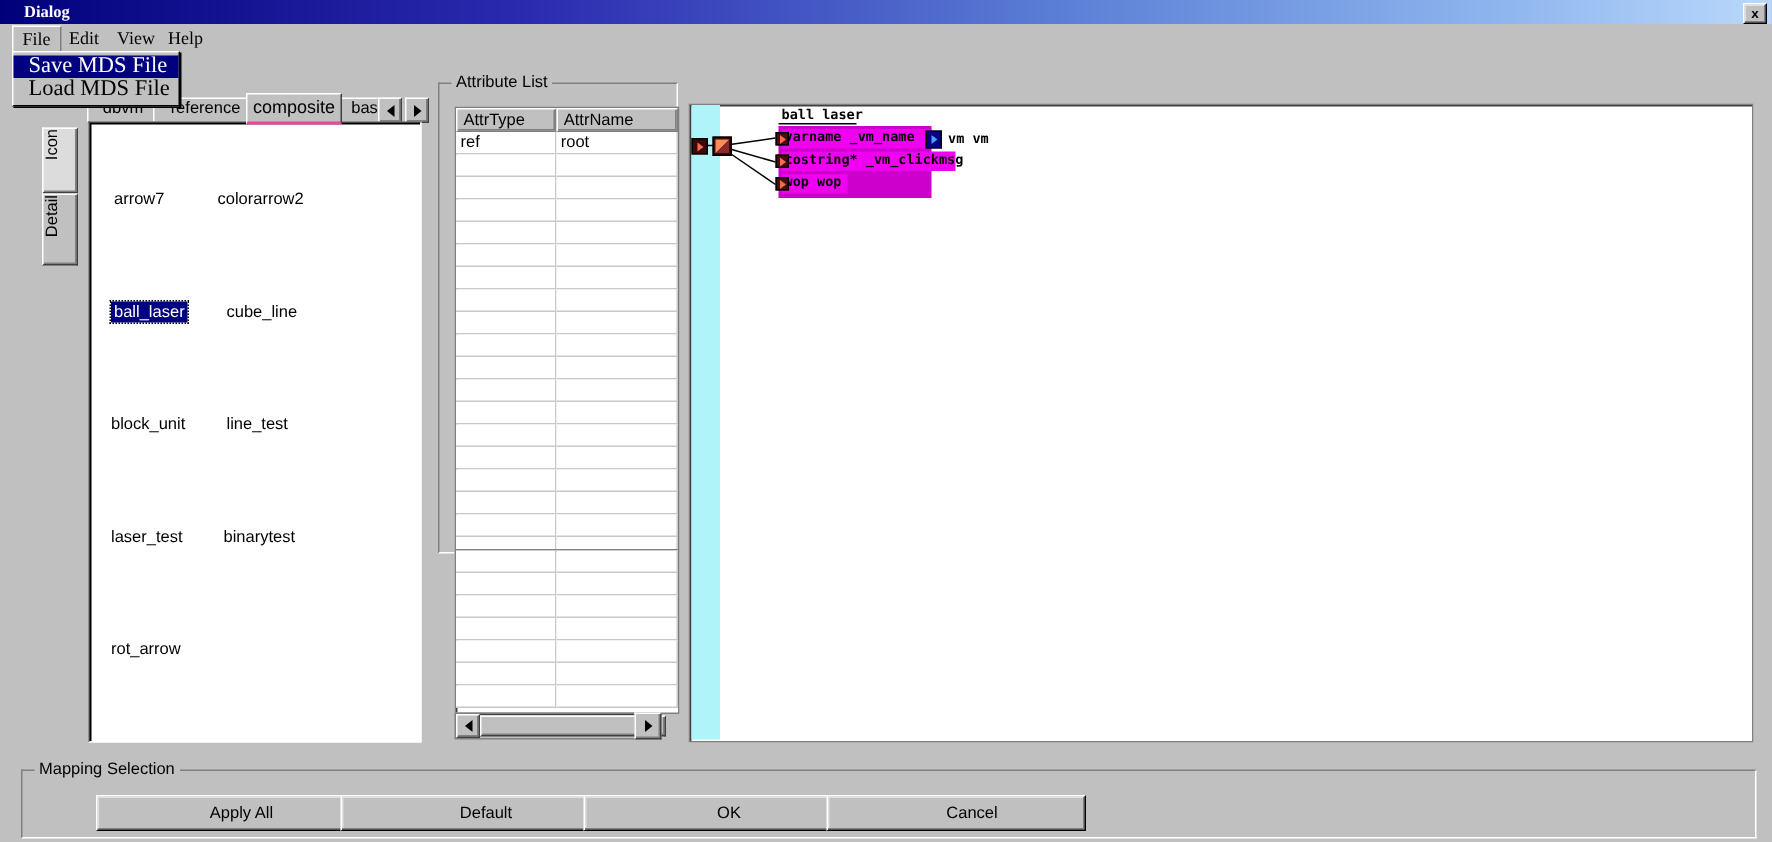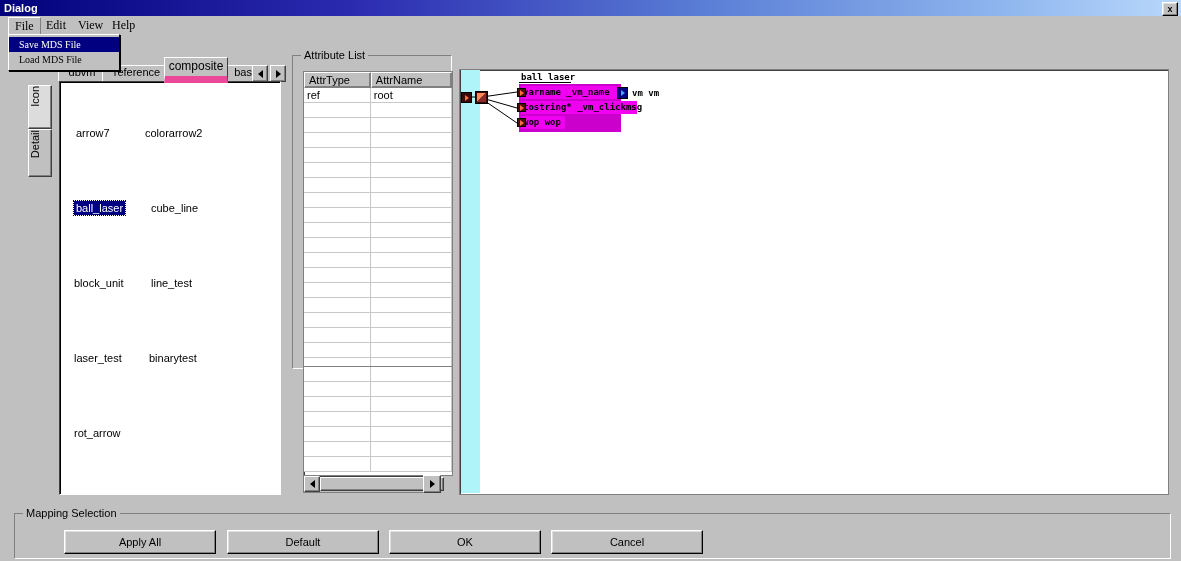--- a/index.html
+++ b/index.html
@@ -12,21 +12,21 @@
   }
   .app{position:absolute;left:0;top:0;width:1181px;height:561px;background:#c0c0c0;}
 
   
   .titlebar{
     position:absolute;left:0;top:0;width:1181px;height:16px;
     background:linear-gradient(to right,#00007b 0%,#0a0a86 6%,#2b2bb0 30%,#5b7fd6 60%,#8fb6ee 85%,#b9d8fb 100%);
     color:#fff;font-size:11px;font-weight:bold;
     display:flex;align-items:center;
   }
-  .title-text{padding-left:4px;letter-spacing:0px;}
+  .title-text{padding-left:16px;letter-spacing:0px;font-family:Liberation Serif, serif;}
   .close-btn{
     position:absolute;right:3px;top:2px;width:14px;height:12px;
     background:#c0c0c0;border:1px solid #000;
     border-top-color:#ffffff;border-left-color:#ffffff;
     border-right-color:#000;border-bottom-color:#000;
     box-shadow:inset -1px -1px 0 #808080, inset 1px 1px 0 #dfdfdf;
     display:flex;align-items:center;justify-content:center;
     font-size:9px;line-height:9px;font-weight:bold;color:#000;
     font-family:"Liberation Sans",sans-serif;cursor:default;
   }
@@ -49,37 +49,37 @@
     position:absolute;left:8px;top:34px;width:110px;
     background:#c0c0c0;
     border:1px solid #000;
     border-top-color:#ffffff;border-left-color:#ffffff;
     box-shadow:1px 1px 0 #000;
     padding:2px 0 3px 0;
     z-index:50;
   }
   .dd-item{
     height:15px;line-height:15px;padding-left:10px;
-    font-size:10px;font-family:"Liberation Serif","DejaVu Serif",serif;
+    font-size:15px;font-family:"Liberation Serif","DejaVu Serif",serif;
     cursor:default;white-space:nowrap;
   }
   .dd-item.sel{background:#000080;color:#fff;}
 
   
   .tabstrip{position:absolute;left:58px;top:65px;width:222px;height:16px;}
   .tab{
     position:absolute;bottom:0;height:15px;
     background:#c0c0c0;
     border-left:1px solid #fff;border-top:1px solid #fff;border-right:1px solid #404040;
     font-size:11px;line-height:13px;text-align:center;cursor:default;
     overflow:hidden;white-space:nowrap;
   }
   .tab.active{
     height:18px;bottom:0;z-index:5;font-size:12px;line-height:16px;
-    background:#c0c0c0;border-bottom:7px solid #ec4899;
+    background:#c0c0c0;border-bottom:2px solid #ec4899;
   }
   .tab-arrow{
     position:absolute;top:0;width:14px;height:15px;background:#c0c0c0;
     border:1px solid #fff;border-right-color:#404040;border-bottom-color:#404040;
     box-shadow:inset -1px -1px 0 #808080;
     display:flex;align-items:center;justify-content:center;cursor:default;
   }
   .tri{width:0;height:0;}
   .tri-l{border-top:4px solid transparent;border-bottom:4px solid transparent;border-right:5px solid #000;}
   .tri-r{border-top:4px solid transparent;border-bottom:4px solid transparent;border-left:5px solid #000;}
@@ -221,21 +221,21 @@
     position:absolute;font-family:"DejaVu Sans Mono","Liberation Mono",monospace;
     font-size:9px;font-weight:bold;color:#000;white-space:nowrap;
   }
   .src-box{position:absolute;width:11px;height:11px;background:#3a0a0a;border:1px solid #000;box-sizing:border-box;
     display:flex;align-items:center;justify-content:center;}
   .btn{
     position:absolute;height:22px;background:#c0c0c0;
     border:1px solid #fff;border-right-color:#000;border-bottom-color:#000;
     box-shadow:inset -1px -1px 0 #808080, inset 1px 1px 0 #dfdfdf;
     font-size:11px;display:flex;align-items:center;justify-content:center;
-    cursor:default;font-family:"Liberation Sans",sans-serif;
+    cursor:default;font-family:"Liberation Sans",sans-serif;padding-left:21px;
   }
 </style>
 </head>
 <body>
 
 <div class="app">
 
   <div class="titlebar">
     <span class="title-text">Dialog</span>
     <div class="close-btn">x</div>

